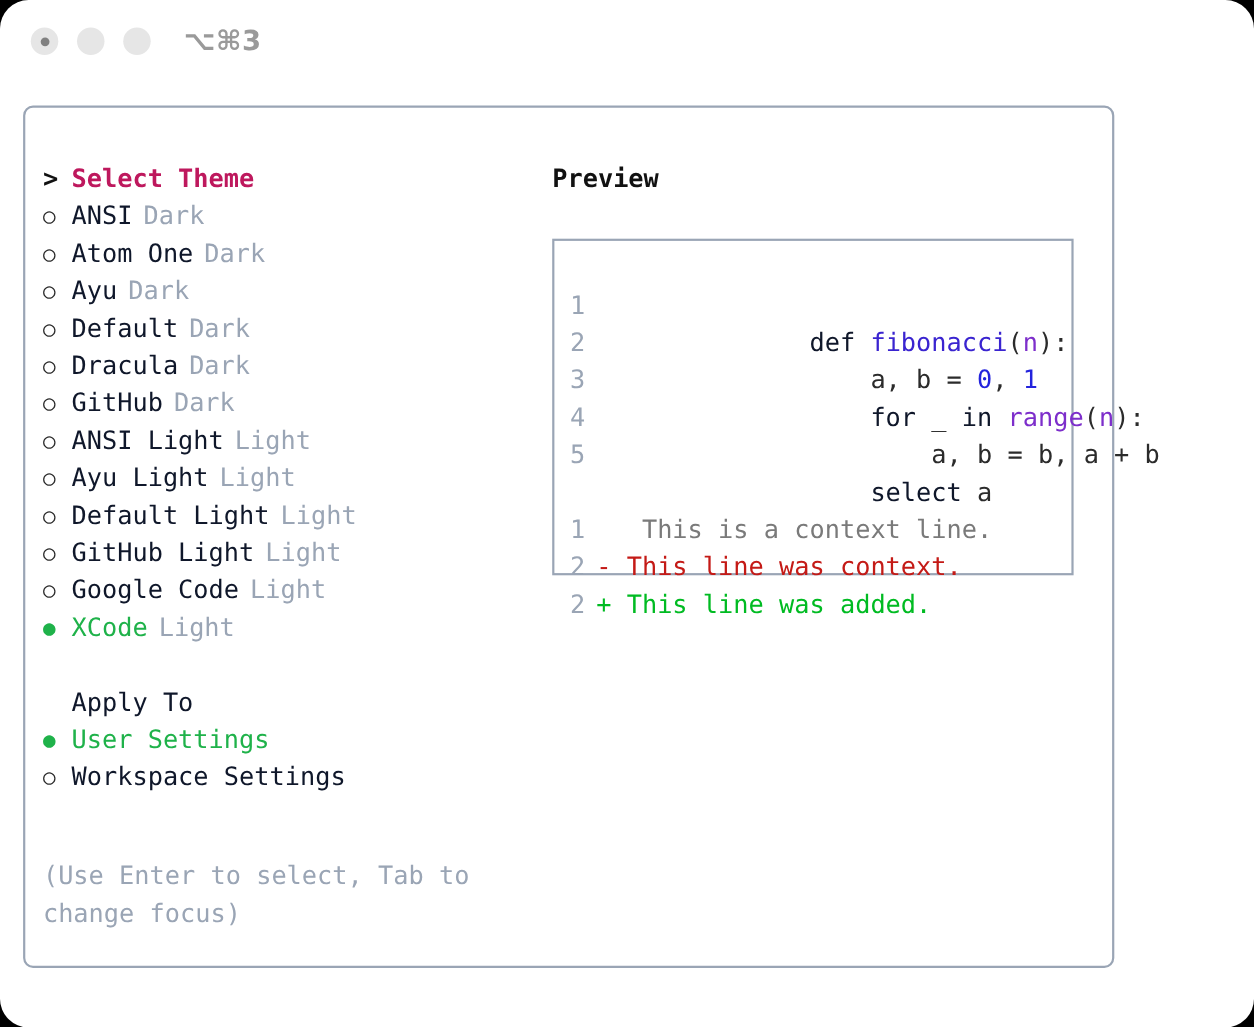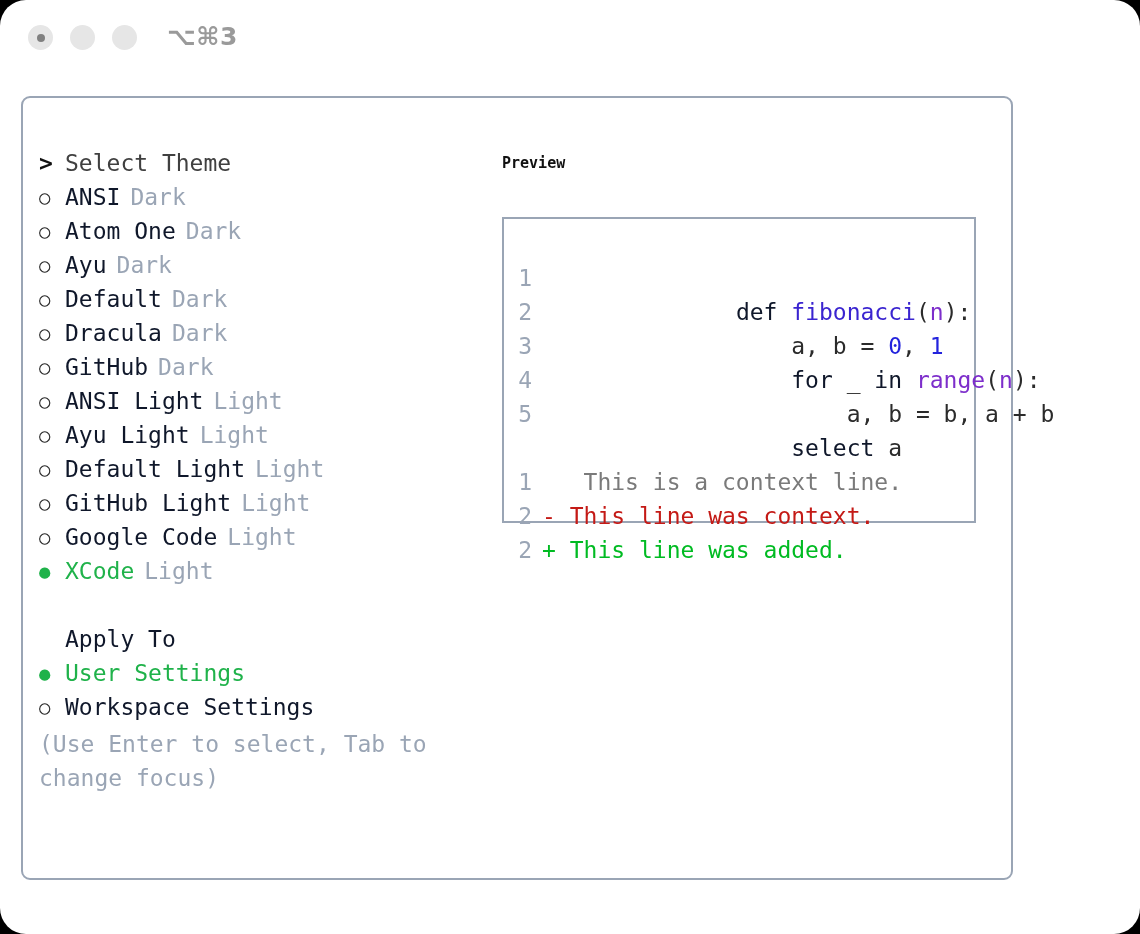--- a/index.html
+++ b/index.html
@@ -116,52 +116,52 @@
     color: #111111;
   }
   .marker.empty { color: transparent; }
   .marker.off { color: #2b2b2b; font-size: 19px; }
   .marker.on  { color: #1fb24a; font-size: 19px; }
 
   .rowlabel {
     color: #0f172a;
   }
   .row.header .rowlabel {
-    font-weight: 400;
-    color: #404040;
+    font-weight: 700;
+    color: #be185d;
   }
   .row.selected .rowlabel {
     color: #1fb24a;
   }
   .tag {
     color: #9aa5b5;
     margin-left: 10px;
   }
 
   .spacer-sm { height: 34px; }
 
   .hint {
     position: absolute;
     left: 16px;
-    top: 629px;
+    top: 682px;
     width: 420px;
     font-size: 23px;
     line-height: 34px;
     color: #9aa5b5;
   }
 
   
   .right-col {
     position: absolute;
     left: 479px;
     top: 48px;
     width: 500px;
   }
   .preview-title {
-    font-size: 15px;
+    font-size: 23px;
     font-weight: 700;
     color: #111111;
     line-height: 34px;
     height: 34px;
   }
   .preview-box {
     margin-top: 37px;
     width: 474px;
     height: 306px;
     border: 2px solid #9aa5b5;

